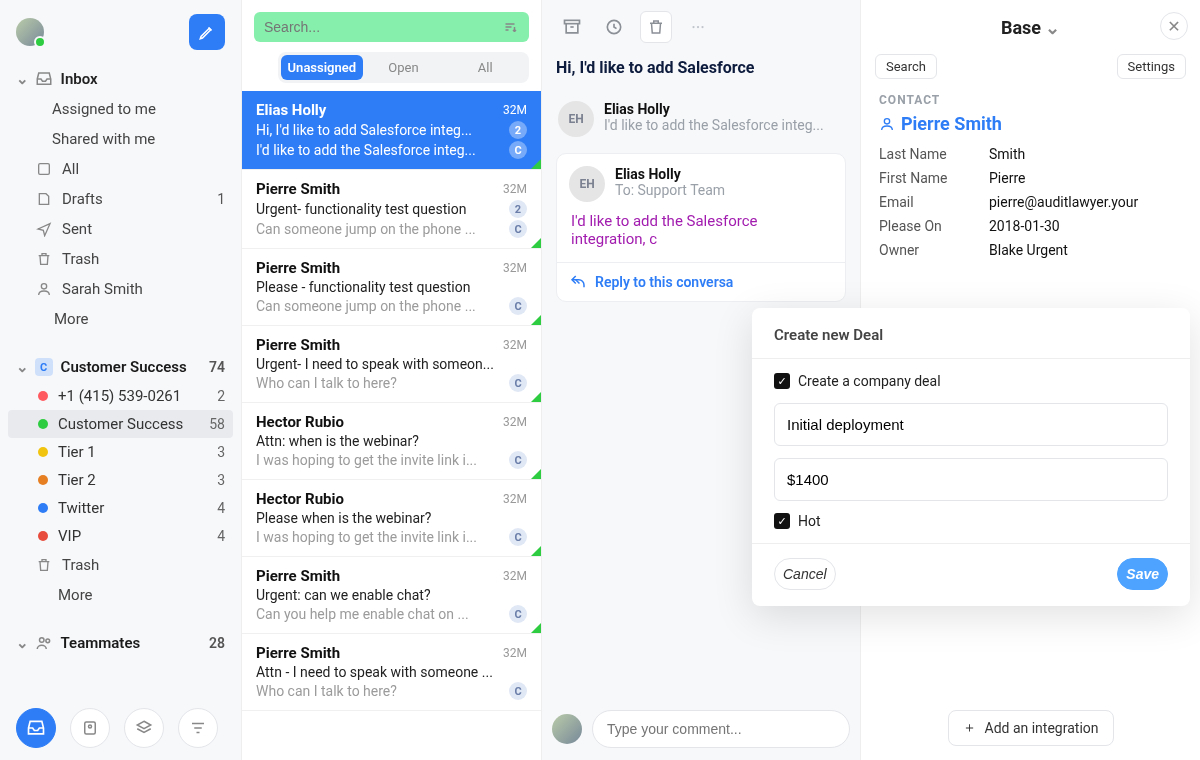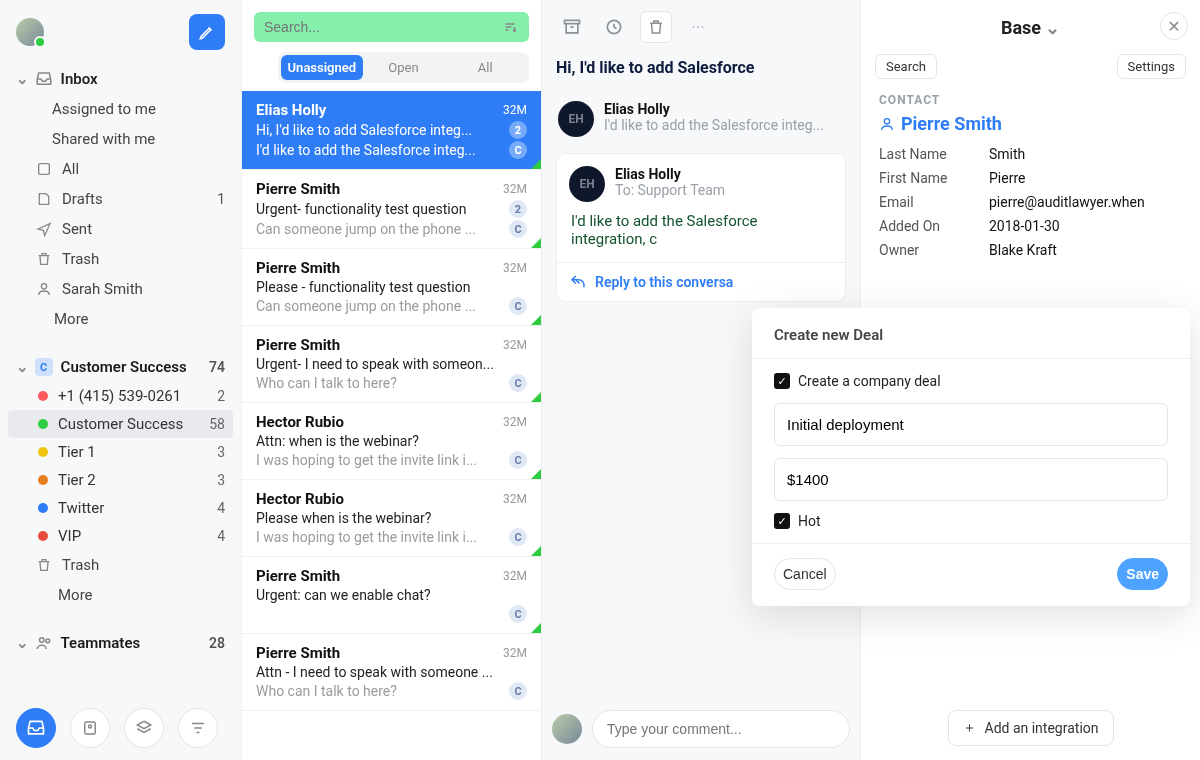--- a/index.html
+++ b/index.html
@@ -58,26 +58,26 @@
   .convo.selected .sender, .convo.selected .line, .convo.selected .preview, .convo.selected .time{ color:#fff;}
   .convo.selected .chip{ background:rgba(255,255,255,0.35); color:#fff;}
   
   .main { flex:1; background:#f7f8fa; display:flex; flex-direction:column; min-width:0; position:relative;}
   .toolbar { height:54px; display:flex; align-items:center; gap:10px; padding:0 14px;}
   .tool-btn{ width:32px; height:32px; border-radius:6px; display:flex; align-items:center; justify-content:center; color:#8b8f96; cursor:pointer;}
   .tool-btn.bordered{ border:1px solid #e3e5e9; background:#fff;}
   .thread-title{ font-size:16px; font-weight:700; padding:4px 14px 14px 14px; color:#0d1b3d; white-space:nowrap; overflow:hidden; text-overflow:ellipsis;}
   .messages{ padding:0 10px; overflow:hidden;}
   .msg{ display:flex; gap:10px; padding:10px 6px;}
-  .msg .avatar-sm{ width:36px; height:36px; border-radius:50%; background:#0f172a; color:#7b8190; display:flex; align-items:center; justify-content:center; font-size:12px; font-weight:700; flex-shrink:0;text-align:right;}
+  .msg .avatar-sm{ width:36px; height:36px; border-radius:50%; background:#e5e5e5; color:#7b8190; display:flex; align-items:center; justify-content:center; font-size:12px; font-weight:700; flex-shrink:0;text-align:right;}
   .msg .meta .name{ font-weight:700; color:#111;}
   .msg .meta .sub{ color:#9aa0a8; font-size:14px; white-space:nowrap; overflow:hidden; text-overflow:ellipsis; max-width:250px;}
   .msg-card{ background:#fff; border:1px solid #eceef1; border-radius:10px; margin:6px 4px; overflow:hidden;}
   .msg-card .msg{ padding:12px 12px 6px 12px;}
-  .msg-body{ padding:4px 14px 14px 14px; font-size:15px; color:#14532d;}
+  .msg-body{ padding:4px 14px 14px 14px; font-size:15px; color:#a21caf;}
   .reply-bar{ border-top:1px solid #eceef1; padding:10px 12px; display:flex; align-items:center; gap:8px; color:#2e7df6; font-weight:600; font-size:14px; cursor:pointer;}
   .comment-bar{ position:absolute; bottom:12px; left:10px; right:10px; display:flex; align-items:center; gap:10px;}
   .comment-bar input{ flex:1; border:1px solid #e3e5e9; border-radius:20px; padding:10px 14px; font-size:14px; outline:none; background:#fff;}
   .comment-bar .avatar{ width:30px; height:30px;}
   
   .right{ width:340px; background:#fff; border-left:1px solid #eee; position:relative;}
   .right-header{ height:54px; display:flex; align-items:center; justify-content:center; position:relative;}
   .right-header .title{ font-weight:700; font-size:18px; color:#222; display:flex; gap:4px; cursor:pointer;}
   .right-header .close{ position:absolute; right:12px; top:12px; width:28px; height:28px; border-radius:50%; border:1px solid #e3e5e9; display:flex; align-items:center; justify-content:center; color:#888; font-size:16px; cursor:pointer;}
   .right-subbar{ display:flex; justify-content:space-between; padding:0 14px 8px 14px;}
@@ -90,21 +90,21 @@
   .contact-row .v{ color:#111;}
   .add-integration{ position:absolute; bottom:14px; left:50%; transform:translateX(-50%); border:1px solid #e3e5e9; border-radius:8px; padding:8px 14px; display:flex; align-items:center; gap:8px; color:#333; cursor:pointer; background:#fff;}
   
   .modal{ position:absolute; top:308px; left:752px; width:438px; background:#fff; border-radius:8px; box-shadow:0 10px 40px rgba(0,0,0,0.12); z-index:50; padding:18px 22px 16px 22px;}
   .modal h3{ font-size:15px; font-weight:600; color:#444; margin-bottom:14px;}
   .modal .divider{ height:1px; background:#eee; margin:0 -22px 14px -22px;}
   .modal .check-row{ display:flex; align-items:center; gap:8px; font-size:14px; color:#222; margin-bottom:14px;}
   .modal .check{ width:16px; height:16px; border-radius:3px; background:#111; color:#fff; display:flex; align-items:center; justify-content:center; font-size:11px;}
   .modal input[type=text]{ width:100%; border:1px solid #e3e5e9; border-radius:6px; padding:12px 12px; font-size:15px; margin-bottom:12px; outline:none;}
   .modal .footer{ display:flex; justify-content:space-between; margin-top:14px;}
-  .btn{ border:1px solid #e3e5e9; background:#fff; padding:7px 8px; border-radius:16px; font-size:14px; cursor:pointer; color:#333;}
+  .btn{ border:1px solid #e3e5e9; background:#fff; padding:7px 8px; border-radius:16px; font-size:14px; cursor:pointer; color:#333;font-style:italic;}
   .btn.primary{ background:#4da3ff; border-color:#4da3ff; color:#fff; font-weight:600;}
   svg{ display:block;}
 </style>
 </head>
 <body>
 
 <div class="app">
 
   <div class="sidebar">
     <div class="sidebar-top">
@@ -390,20 +390,21 @@
         </div>
         <div class="convo">
     <div class="row1">
             <span class="sender">Pierre Smith</span>
             <span class="time">32M</span>
           </div>
     <div class="line lineflex">
             <span class="txt">Urgent: can we enable chat?</span>
           </div>
     <div class="line lineflex preview">
+            <span class="txt">Can you help me enable chat on ...</span>
             <span class="chip">C</span>
           </div>
     <span class="accent"></span>
         </div>
         <div class="convo">
     <div class="row1">
             <span class="sender">Pierre Smith</span>
             <span class="time">32M</span>
           </div>
     <div class="line lineflex">
@@ -515,29 +516,29 @@
           <div class="contact-row">
             <span class="k">Last Name</span>
             <span class="v">Smith</span>
           </div>
           <div class="contact-row">
             <span class="k">First Name</span>
             <span class="v">Pierre</span>
           </div>
           <div class="contact-row">
             <span class="k">Email</span>
-            <span class="v">pierre@auditlawyer.when</span>
+            <span class="v">pierre@auditlawyer.your</span>
           </div>
           <div class="contact-row">
-            <span class="k">Added On</span>
+            <span class="k">Please On</span>
             <span class="v">2018-01-30</span>
           </div>
           <div class="contact-row">
             <span class="k">Owner</span>
-            <span class="v">Blake Kraft</span>
+            <span class="v">Blake Urgent</span>
           </div>
         </div>
     </div>
 
     <div class="add-integration">
       <span>＋</span>
       <span>Add an integration</span>
     </div>
   </div>
 

